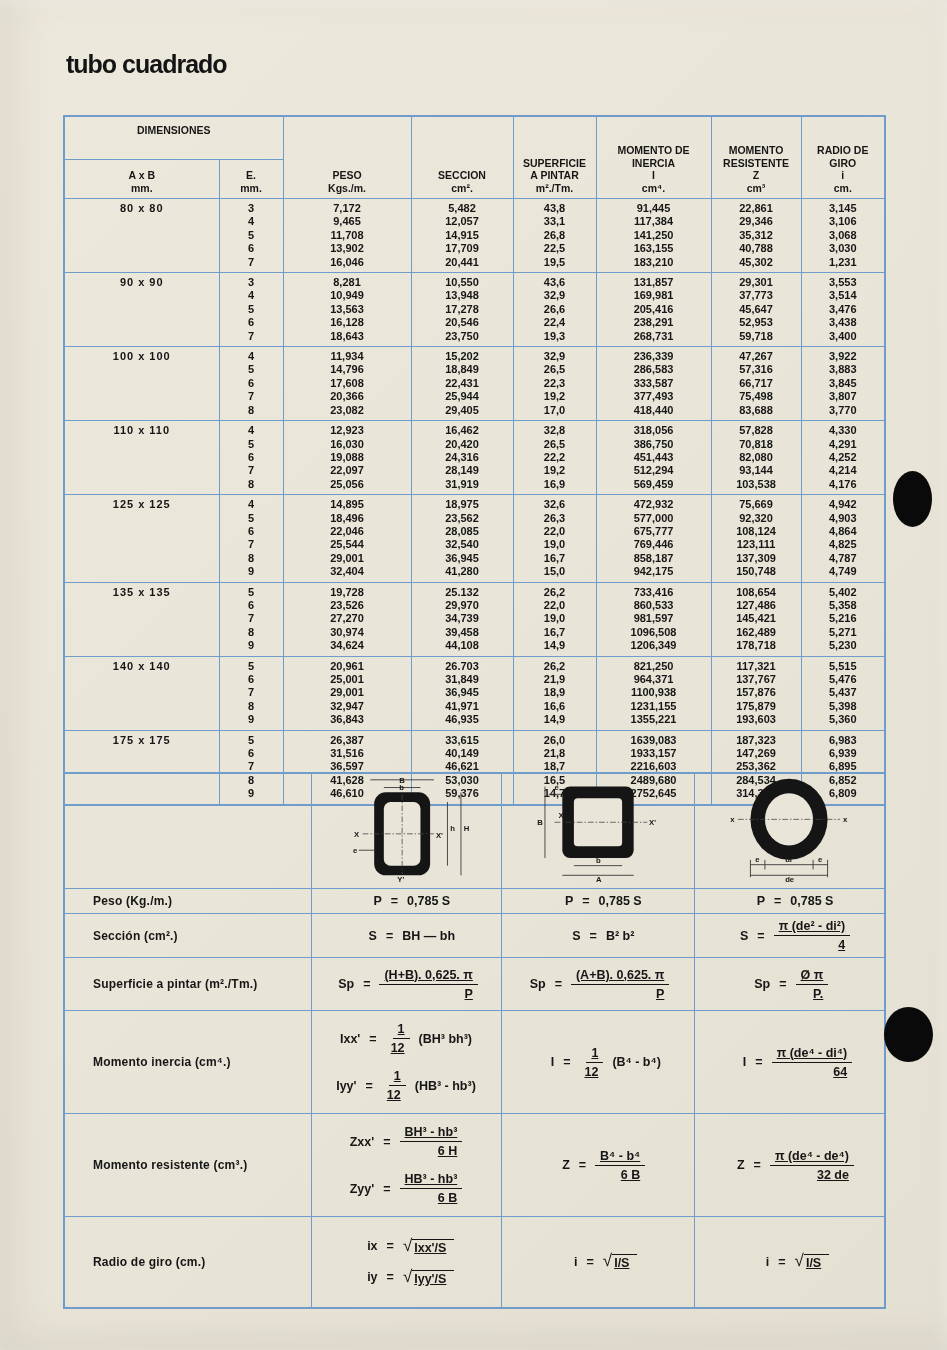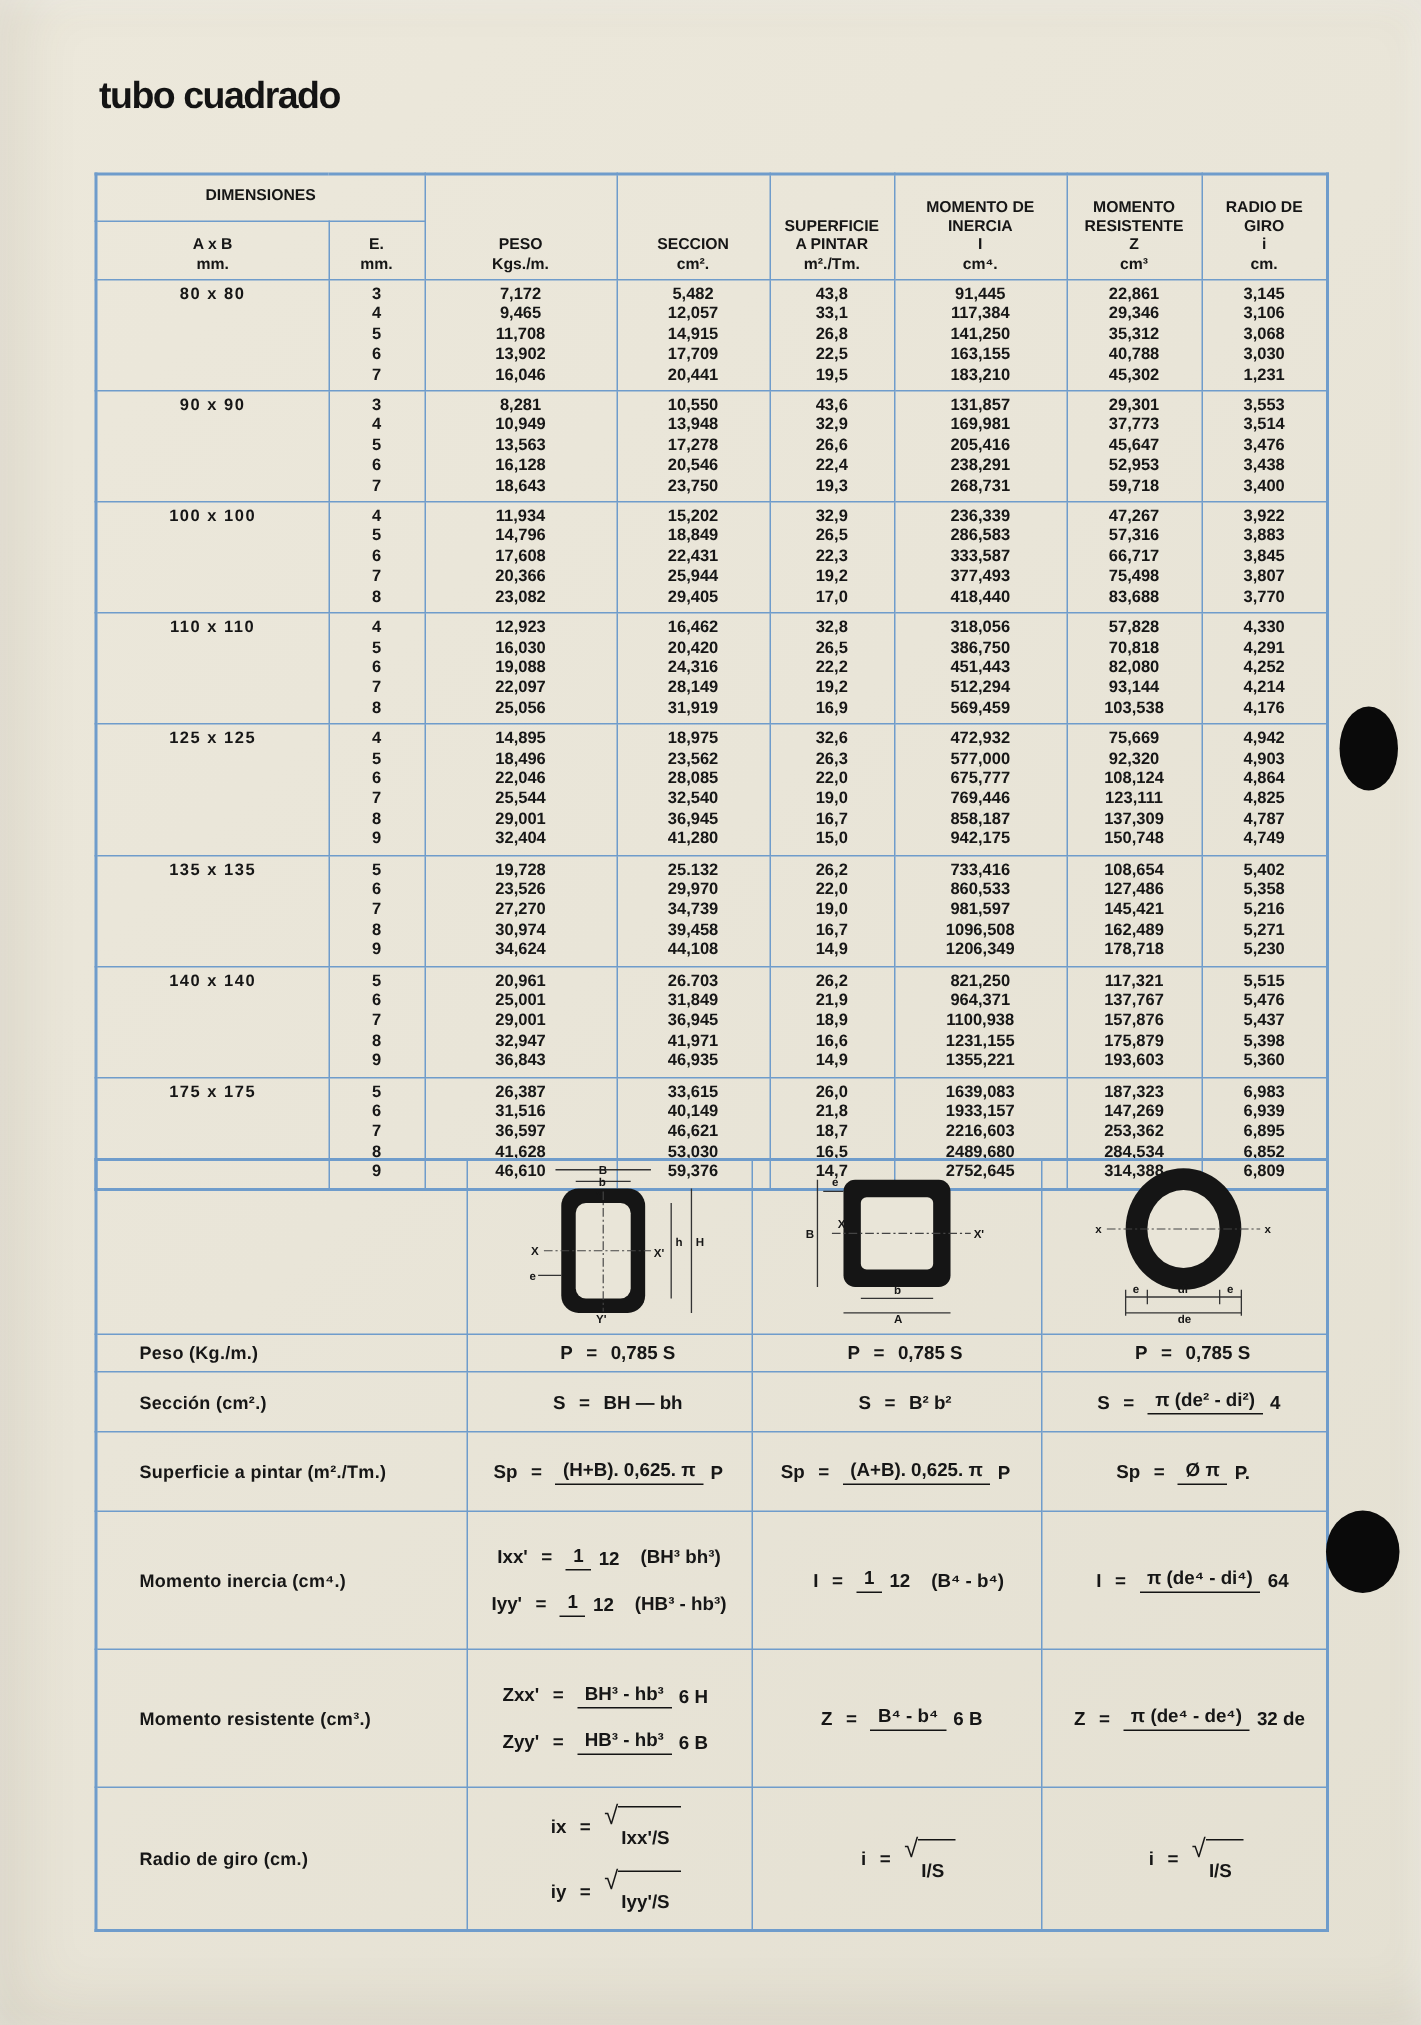--- a/index.html
+++ b/index.html
@@ -19,40 +19,40 @@
   .title{
     position:absolute;left:66px;top:50px;
     font-size:25px;font-weight:bold;letter-spacing:-1px;color:#141414;
   }
   
   .t1wrap{position:absolute;left:63px;top:115px;width:821px;}
   table{border-collapse:collapse;table-layout:fixed;}
   .t1{width:821px;border:2px solid #6f9ccb;}
   .t1 th,.t1 td{border:1.5px solid #6f9ccb;padding:0;}
   .t1 thead th{font-size:10.5px;font-weight:bold;line-height:12.5px;text-align:center;vertical-align:bottom;padding-bottom:4px;}
-  .t1 .h-dim{height:26px;vertical-align:middle;padding-bottom:4px;}
+  .t1 .h-dim{height:26px;vertical-align:middle;padding-bottom:16px;}
   .t1 .h-sub{height:34px;}
   .t1 tbody td{vertical-align:top;text-align:center;font-size:11px;font-weight:bold;padding:3px 0 3px;}
   .t1 tbody td div{line-height:13.4px;}
   .t1 .c-size div{letter-spacing:1px;}
   
   .t2wrap{position:absolute;left:63px;top:772px;width:821px;}
   .t2{width:821px;border:2px solid #6f9ccb;}
   .t2 td{border:1.5px solid #6f9ccb;vertical-align:middle;}
   .t2 .lab{font-size:12px;font-weight:bold;padding-left:28px;letter-spacing:0.2px;}
   .t2 .diag{height:110px;text-align:center;}
   .formula{display:flex;align-items:center;justify-content:center;gap:9px;
            font-size:12.5px;font-weight:bold;padding:4px 0;}
   .formula .lhs{min-width:20px;text-align:right;}
-  .frac{display:inline-flex;flex-direction:row;align-items:flex-start;line-height:14px;}
+  .frac{display:inline-flex;flex-direction:column;align-items:flex-end;line-height:14px;text-decoration:underline;}
   .frac .num{padding:0 5px 2px;border-bottom:1.6px solid #141414;}
   .frac .den{padding:2px 5px 0;}
   .sqrt{display:inline-flex;align-items:flex-start;}
   .sqrt .rsign{font-size:17px;line-height:15px;font-weight:normal;}
-  .sqrt .radicand{border-top:1.6px solid #141414;padding:13px 8px 0 2px;margin-top:1px;}
+  .sqrt .radicand{border-top:1.6px solid #141414;padding:1px 8px 0 2px;margin-top:1px;text-decoration:underline;}
   .stack{display:flex;flex-direction:column;gap:6px;padding:6px 0;}
   svg text{font-family:"Liberation Sans",sans-serif;font-size:8px;font-weight:bold;fill:#161616;}
   .dash{stroke:#444;stroke-width:0.8;stroke-dasharray:6 2 1.5 2;fill:none;}
   .dim{stroke:#333;stroke-width:0.9;fill:none;}
   .solid{fill:#151515;}
   .hollow{fill:#e9e5d8;}
   
   .hole{position:absolute;background:#0a0a0a;border-radius:50%;}
   .hole1{left:893px;top:471px;width:39px;height:56px;}
   .hole2{left:884px;top:1007px;width:49px;height:55px;}

